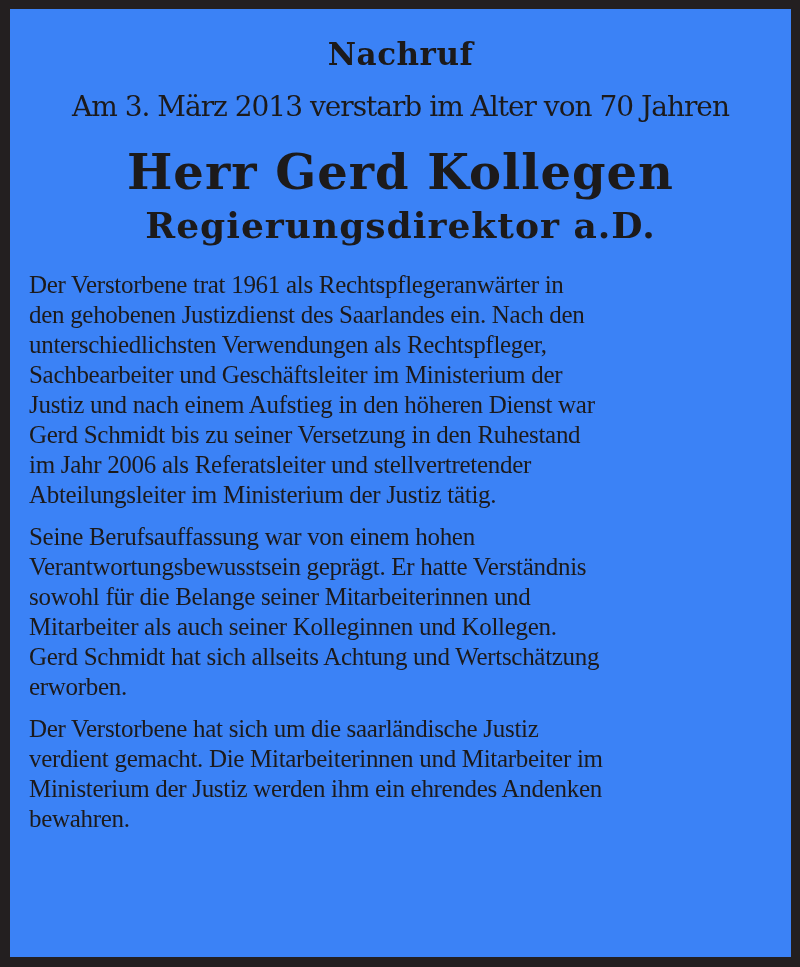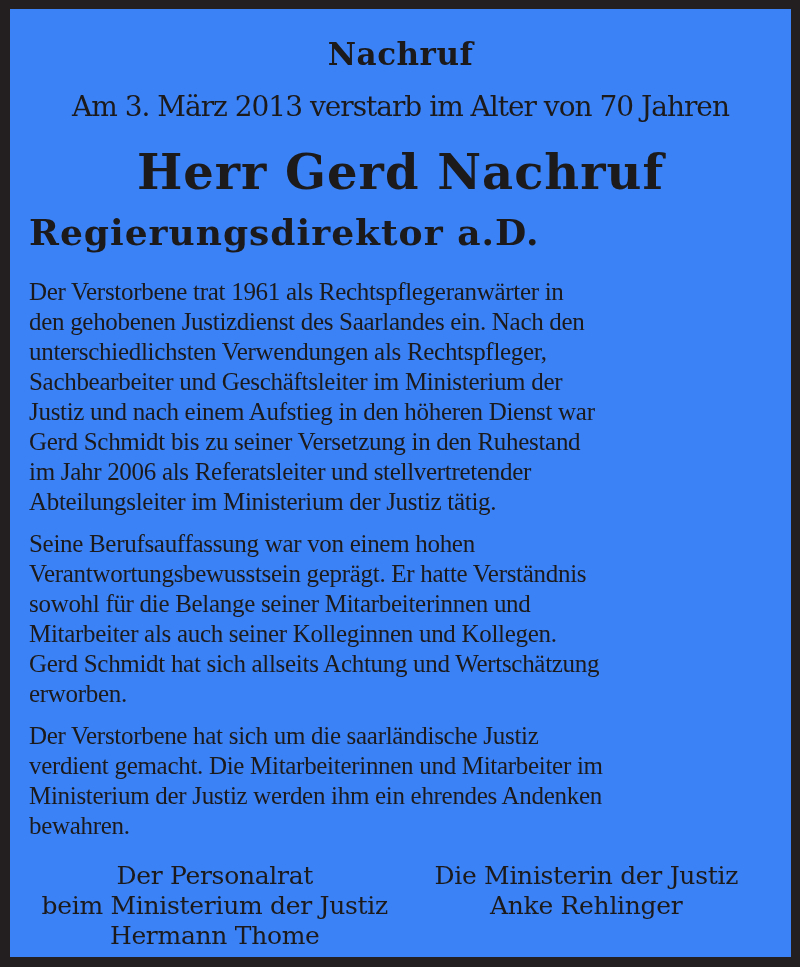--- a/index.html
+++ b/index.html
@@ -47,21 +47,22 @@
   }
   .name {
     margin-top: 20px;
     text-align: center;
     font-size: 48px;
     line-height: 56px;
     font-weight: bold;
     letter-spacing: 1px;
   }
   .role {
-    margin-top: 11px;
+    margin-top: 4px;
+    text-align: center;
     font-size: 36px;
     line-height: 42px;
     font-weight: bold;
     letter-spacing: 1px;
   }
   .para {
     font-size: 25px;
     line-height: 30px;
     letter-spacing: -0.3px;
     white-space: pre-line;
@@ -88,21 +89,21 @@
 </head>
 <body>
 
 <div class="frame">
   <div class="content">
 
     <div class="kicker">Nachruf</div>
 
     <div class="intro">Am 3. März 2013 verstarb im Alter von 70 Jahren</div>
 
-    <div class="name">Herr Gerd Nachruf</div>
+    <div class="name">Herr Gerd Kollegen</div>
 
     <div class="role">Regierungsdirektor a.D.</div>
 
     <div class="para first">Der Verstorbene trat 1961 als Rechtspflegeranwärter in
 den gehobenen Justizdienst des Saarlandes ein. Nach den
 unterschiedlichsten Verwendungen als Rechtspfleger,
 Sachbearbeiter und Geschäftsleiter im Ministerium der
 Justiz und nach einem Aufstieg in den höheren Dienst war
 Gerd Schmidt bis zu seiner Versetzung in den Ruhestand
 im Jahr 2006 als Referatsleiter und stellvertretender
@@ -113,22 +114,15 @@
 sowohl für die Belange seiner Mitarbeiterinnen und
 Mitarbeiter als auch seiner Kolleginnen und Kollegen.
 Gerd Schmidt hat sich allseits Achtung und Wertschätzung
 erworben.</div>
 
     <div class="para next">Der Verstorbene hat sich um die saarländische Justiz
 verdient gemacht. Die Mitarbeiterinnen und Mitarbeiter im
 Ministerium der Justiz werden ihm ein ehrendes Andenken
 bewahren.</div>
 
-    <div class="signatures">
-      <div class="sig-col">Der Personalrat
-beim Ministerium der Justiz
-Hermann Thome</div>
-      <div class="sig-col">Die Ministerin der Justiz
-Anke Rehlinger</div>
-    </div>
 
   </div>
 </div>
 
 </body></html>

